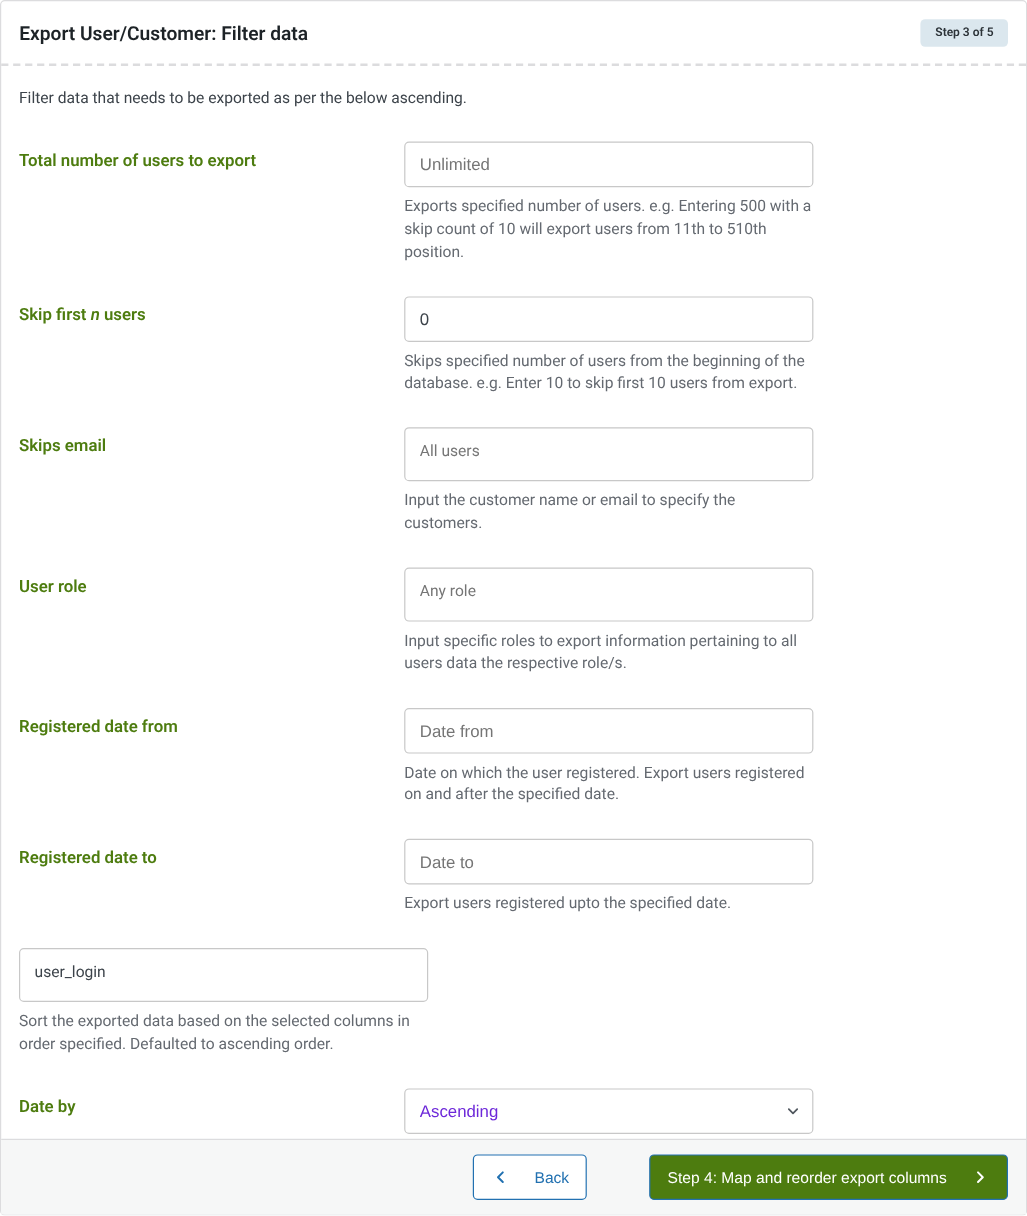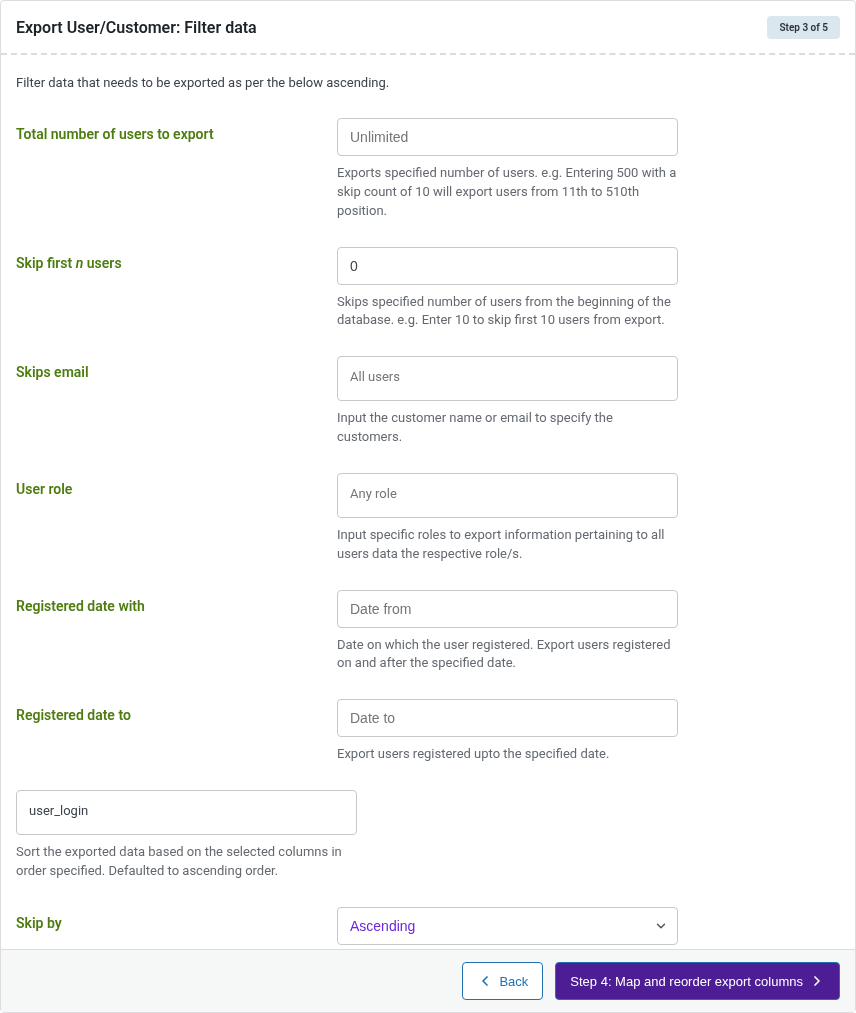--- a/index.html
+++ b/index.html
@@ -122,36 +122,37 @@
     border-top: 1px solid #dcdcde;
     background: #f6f7f7;
     padding: 12px 15px;
     display: flex;
     justify-content: flex-end;
     gap: 12px;
   }
   .btn {
     display: inline-flex;
     align-items: center;
-    gap: 6px;
+    gap: 20px;
     height: 38px;
     padding: 0 14px;
     border-radius: 4px;
     font-size: 13px;
     font-weight: 500;
     cursor: pointer;
     border: 1px solid;
+    margin-left: 40px;
   }
   .btn-back {
     background: #fff;
     border-color: #2271b1;
     color: #2271b1;
   }
   .btn-next {
-    background: #4c1d95;
+    background: #4d7c0f;
     border-color: #2271b1;
     color: #fff;
   }
   svg { display: block; }
 </style>
 </head>
 <body>
 
 <div class="panel">
 
@@ -195,21 +196,21 @@
       <div class="form-label">User role</div>
       <div class="form-control">
         <div class="multi-input">
           <span>Any role</span>
         </div>
         <div class="form-help">Input specific roles to export information pertaining to all users data the respective role/s.</div>
       </div>
     </div>
 
     <div class="form-row">
-      <div class="form-label">Registered date with</div>
+      <div class="form-label">Registered date from</div>
       <div class="form-control">
         <input class="form-input" type="text" placeholder="Date from" style="">
         <div class="form-help">Date on which the user registered. Export users registered on and after the specified date.</div>
       </div>
     </div>
 
     <div class="form-row">
       <div class="form-label">Registered date to</div>
       <div class="form-control">
         <input class="form-input" type="text" placeholder="Date to" style="">
@@ -220,21 +221,21 @@
     <div class="form-row">
       <div class="form-control">
         <div class="multi-input">
           <span class="sort-tag">user_login</span>
         </div>
         <div class="form-help">Sort the exported data based on the selected columns in order specified. Defaulted to ascending order.</div>
       </div>
     </div>
 
     <div class="form-row" style="margin-bottom:0">
-      <div class="form-label">Skip by</div>
+      <div class="form-label">Date by</div>
       <div class="form-control">
         <div class="select-wrap">
           <select class="form-select">
             <option>Ascending</option>
           </select>
           <span class="select-chevron">
             <svg width="14" height="14" viewBox="0 0 24 24" fill="none" stroke="currentColor" stroke-width="2.5" stroke-linecap="round" stroke-linejoin="round">
                 <polyline points="6 9 12 15 18 9"></polyline>
               </svg>
           </span>

